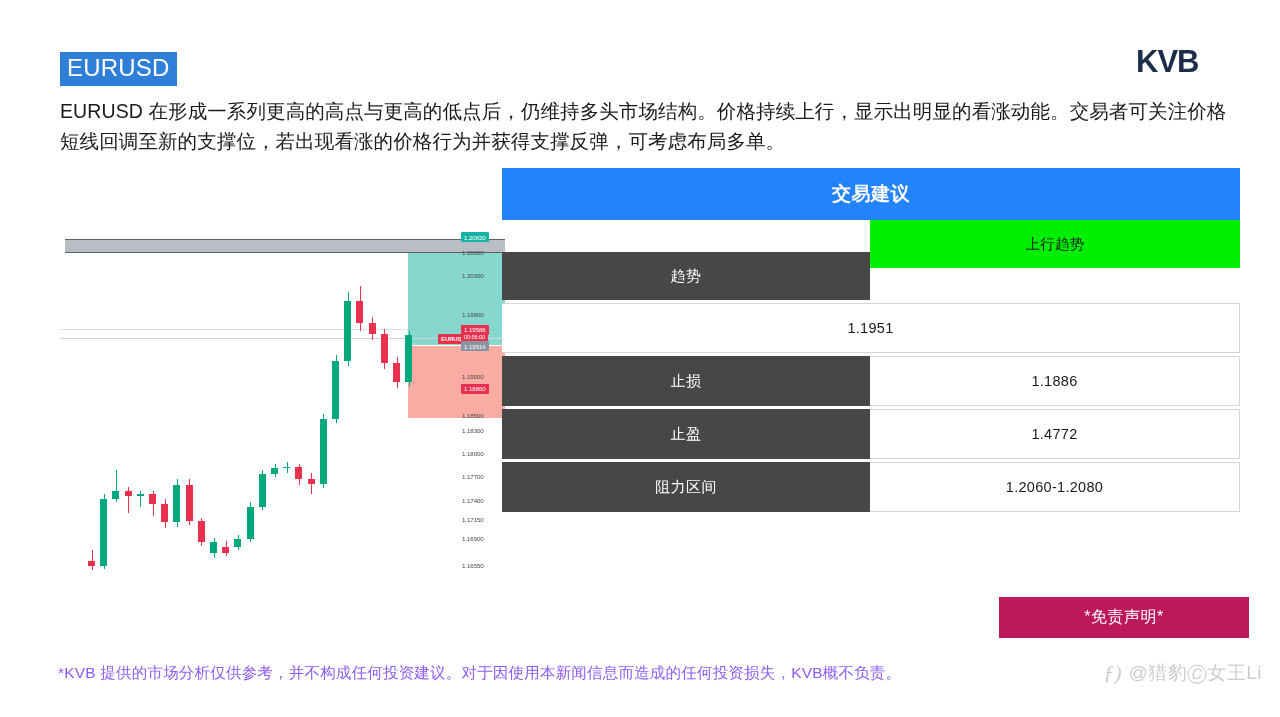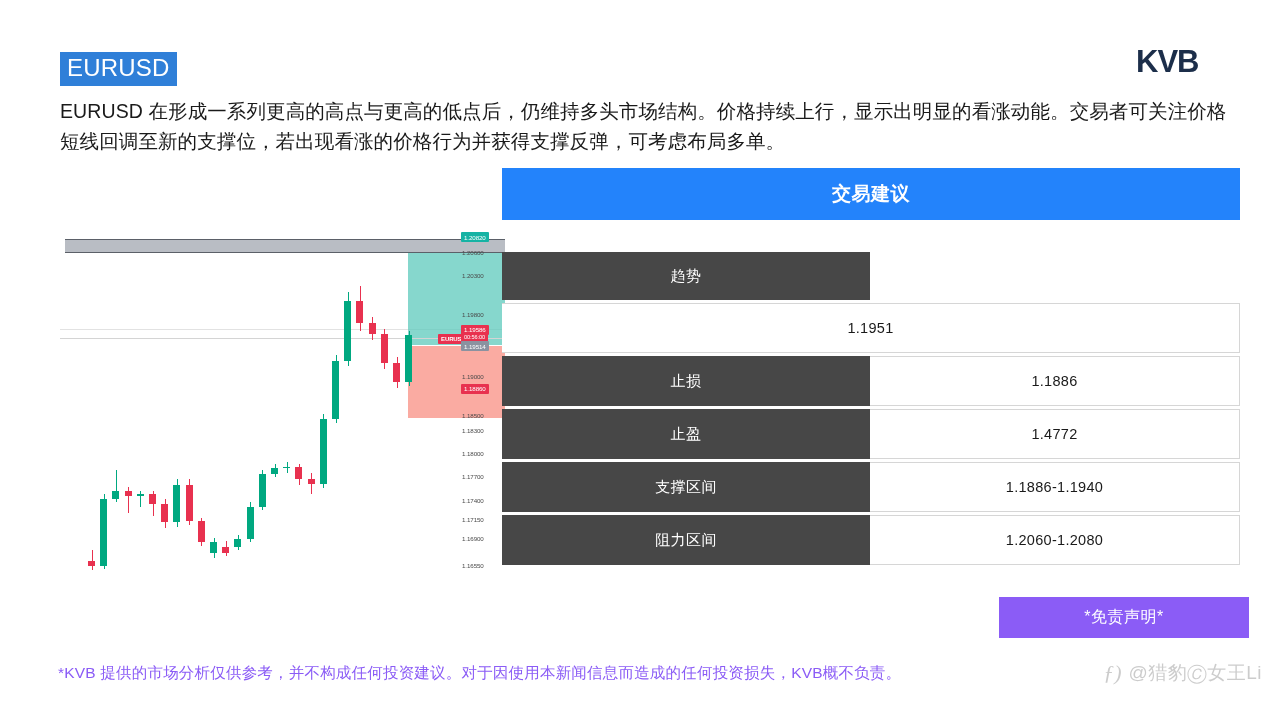--- a/index.html
+++ b/index.html
@@ -142,21 +142,21 @@
   .rec-row.trend .rec-value {
     background: #00ee00; color: #1a1a1a;
     border: none; height: 48px;
   }
   .rec-row.first { margin-top: 0; }
 
   
   #disclaimer-btn {
     position: absolute; left: 999px; top: 597px;
     width: 250px; height: 41px;
-    background: #8b5cf6; color: #ffffff;
+    background: #be185d; color: #ffffff;
     font-size: 16px;
     display: flex; align-items: center; justify-content: center;
     letter-spacing: 0.5px;
   }
 
   
   #footer-note {
     position: absolute; left: 58px; top: 663px;
     font-size: 15.5px; color: #8b5cf6;
     letter-spacing: 0.2px;
@@ -276,35 +276,32 @@
       <div class="axis-badge sub" style="top: 102.616px;">00:56:00</div>
       <div class="axis-badge gray" style="top: 111.184px;">1.19514</div>
       <div class="axis-badge red" style="top: 153.76px;">1.18860</div>
     </div>
 
   <div id="rec-table">
     <div id="rec-header">交易建议</div>
     <div id="rec-rows">
         <div class="rec-row trend first">
           <div class="rec-label">趋势</div>
+          <div class="rec-value">上行趋势</div>
         </div>
         <div class="rec-row">
           <div class="rec-value">1.1951</div>
         </div>
         <div class="rec-row">
           <div class="rec-label">止损</div>
           <div class="rec-value">1.1886</div>
         </div>
         <div class="rec-row">
           <div class="rec-label">止盈</div>
           <div class="rec-value">1.4772</div>
-        </div>
-        <div class="rec-row">
-          <div class="rec-label">支撑区间</div>
-          <div class="rec-value">1.1886-1.1940</div>
         </div>
         <div class="rec-row">
           <div class="rec-label">阻力区间</div>
           <div class="rec-value">1.2060-1.2080</div>
         </div>
       </div>
   </div>
 
   <div id="disclaimer-btn">*免责声明*</div>
 

